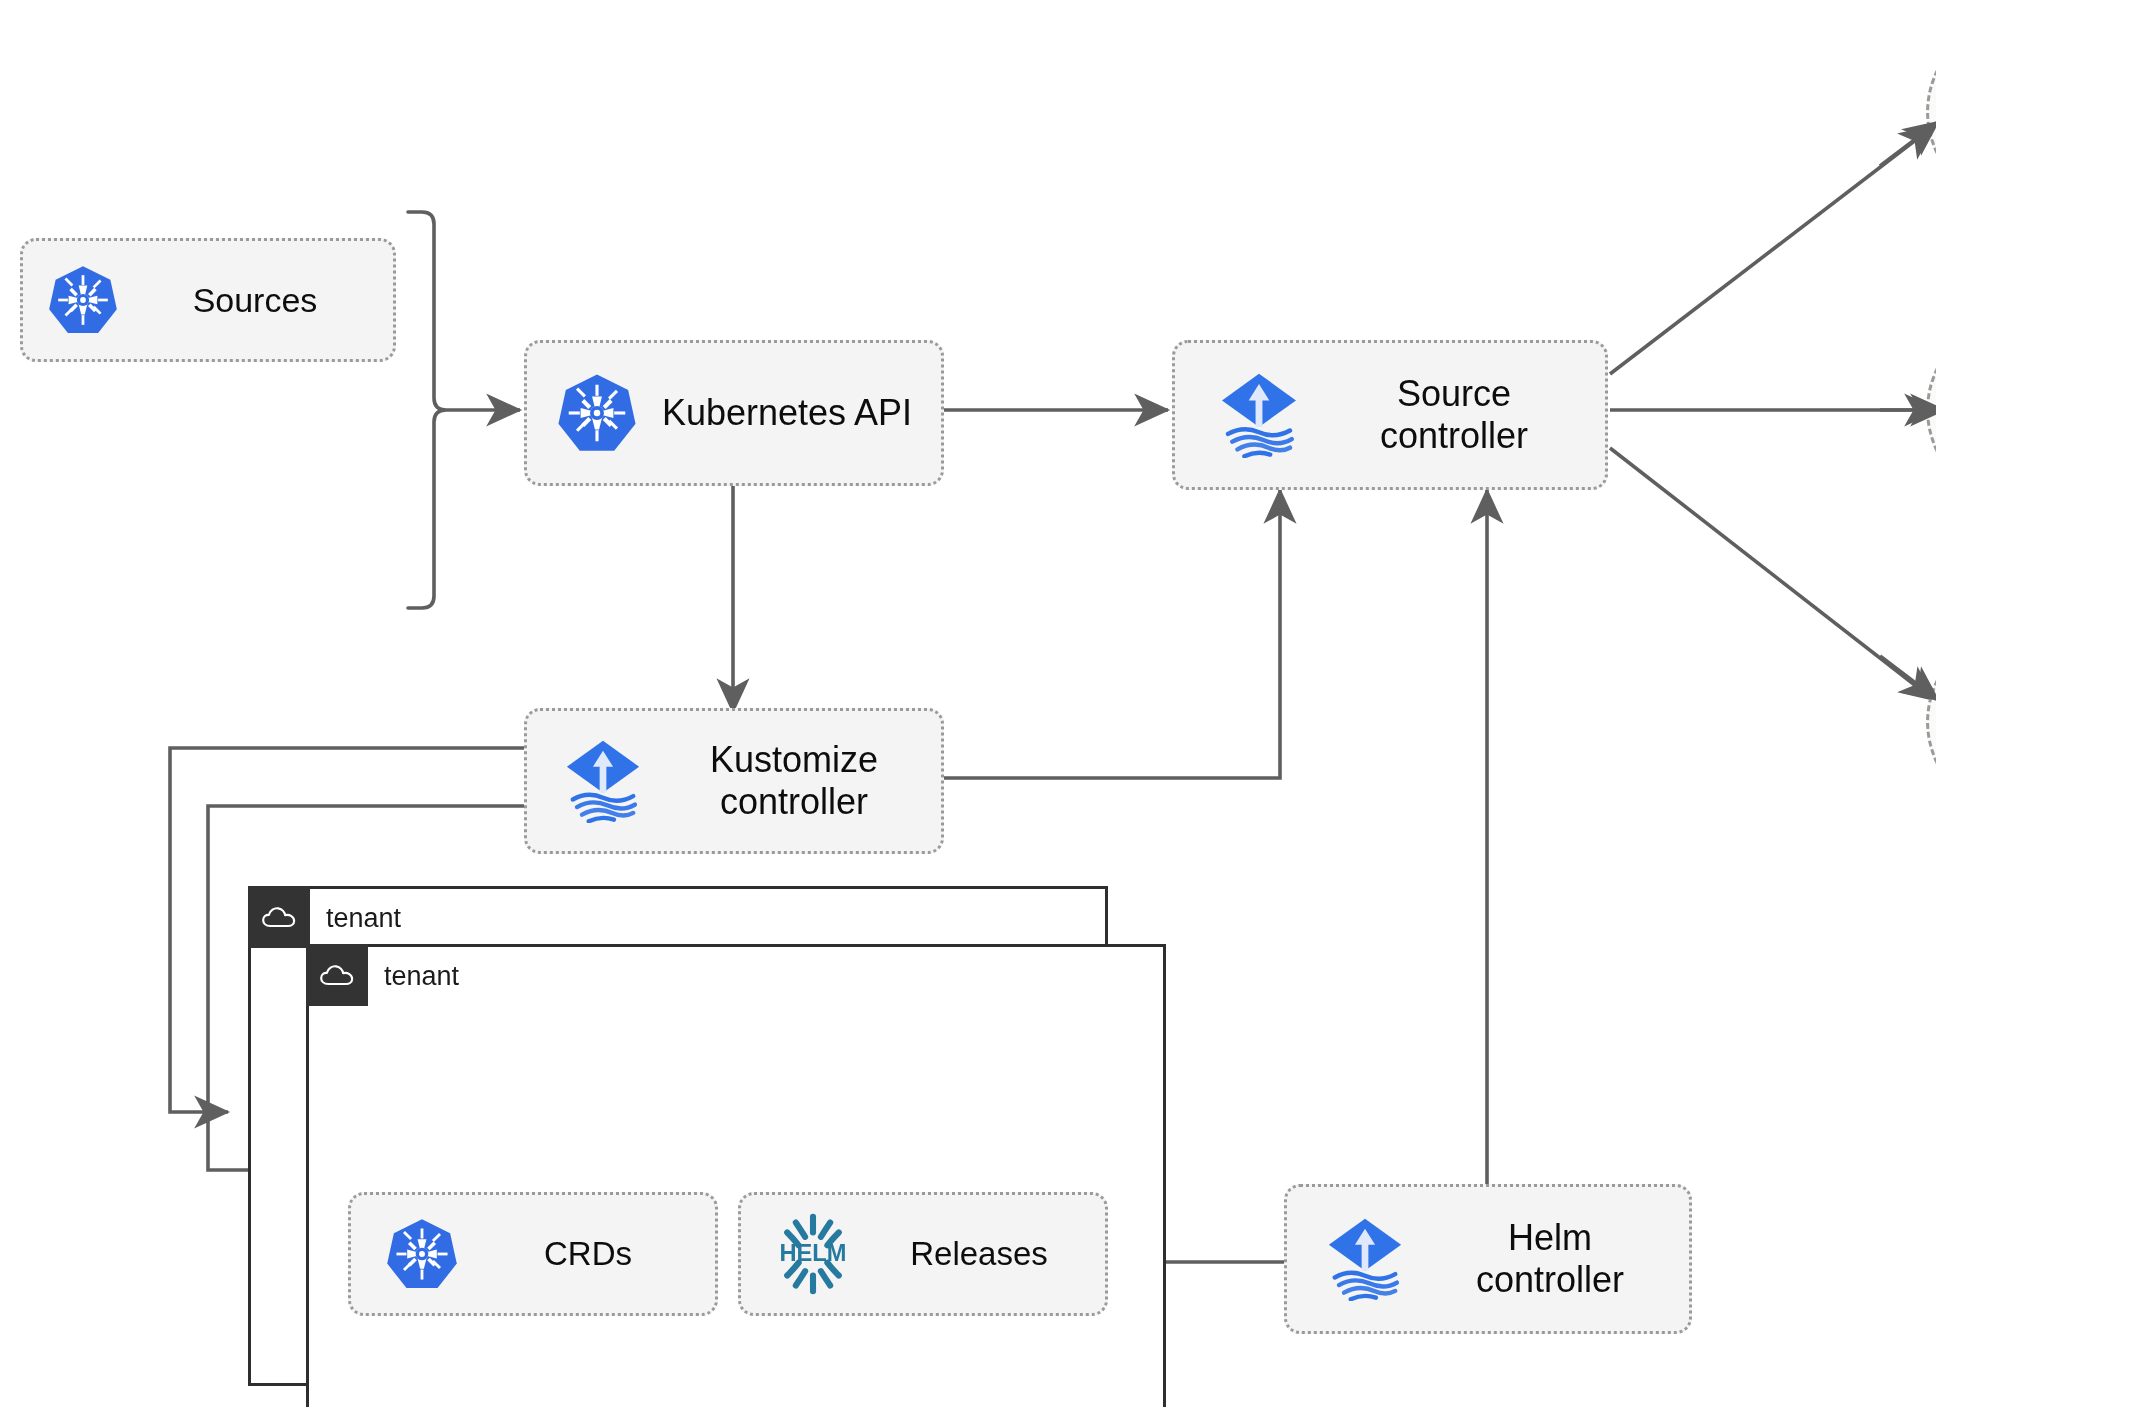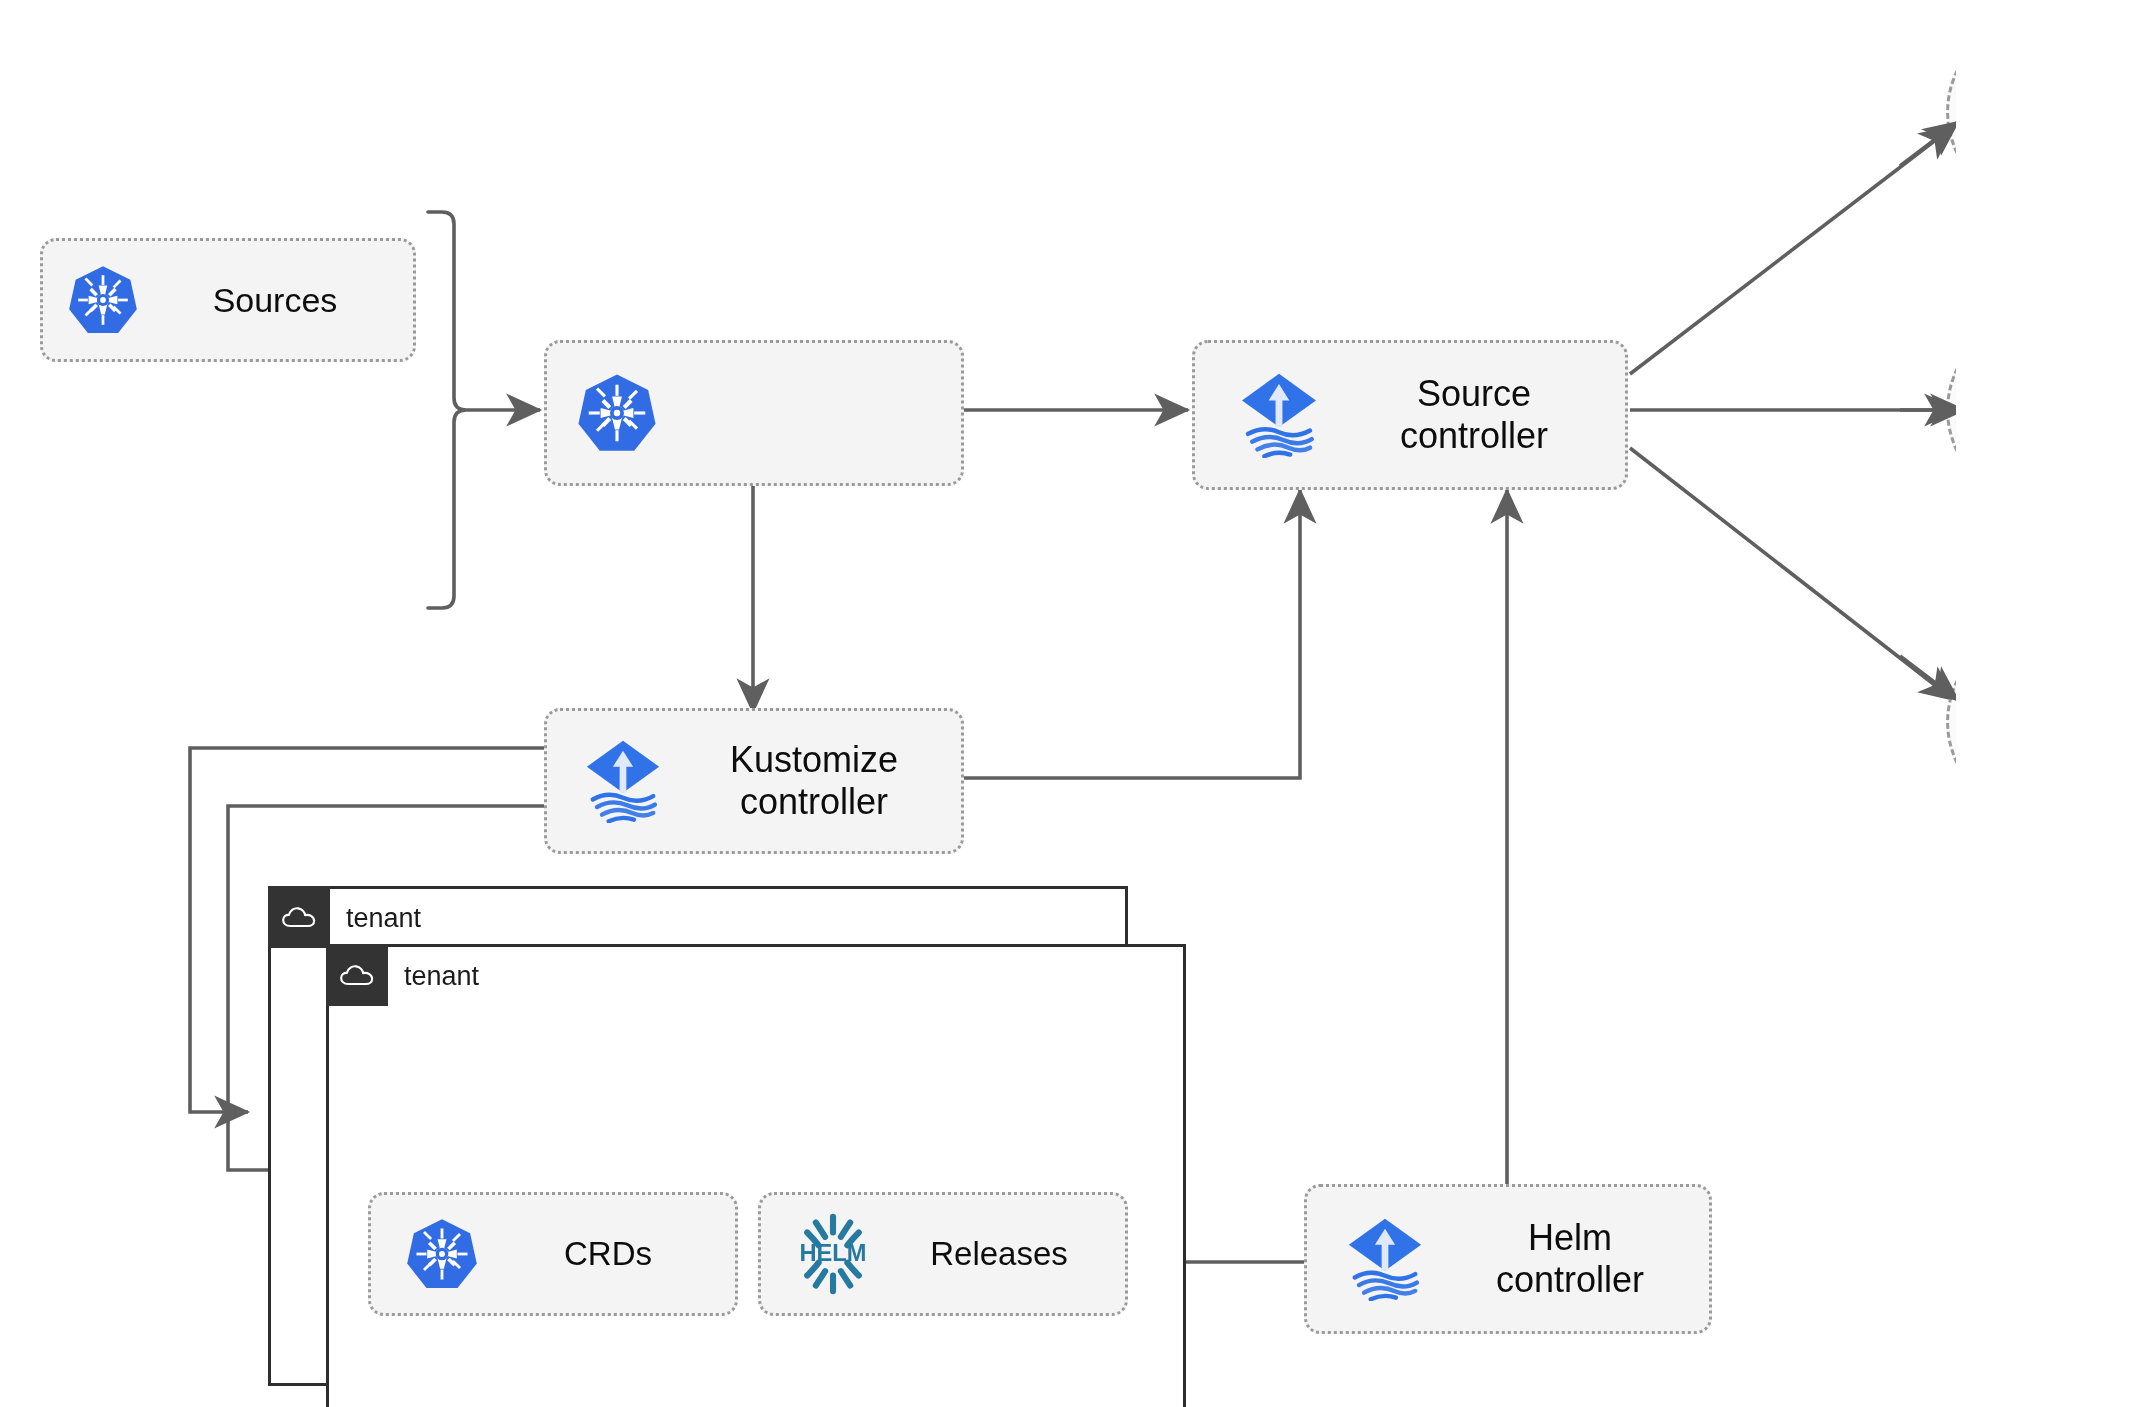--- a/index.html
+++ b/index.html
@@ -1,17 +1,17 @@
 <!DOCTYPE html>
 <html><head>
 <meta charset="utf-8">
 <style>
   html,body{margin:0;padding:0;background:#ffffff;}
   body{font-family:"Liberation Sans","DejaVu Sans",sans-serif;}
-  #stage{position:relative;width:1936px;height:1407px;background:#fff;overflow:hidden;margin-left:20px;}
+  #stage{position:relative;width:1936px;height:1407px;background:#fff;overflow:hidden;}
 
   
   .node{
     position:absolute;
     background:#f4f4f4;
     border:3px dotted #9a9a9a;
     border-radius:16px;
     display:flex;align-items:center;
     box-sizing:border-box;
     z-index:5;
@@ -216,20 +216,21 @@
     <span class="lbl" style="font-size:34px;padding-right:26px;">Sources</span>
   </div>
 
 
   <div class="node" style="left:524px;top:340px;width:420px;height:146px;">
     <span class="ico" style="width:108px;padding-left:16px;">
       <svg width="82" height="82">
           <use href="#k8s"></use>
         </svg>
     </span>
+    <span class="lbl" style="font-size:36px;padding-right:18px;">Kubernetes API</span>
   </div>
 
   <div class="node" style="left:1172px;top:340px;width:436px;height:150px;">
     <span class="ico" style="width:128px;padding-left:20px;">
       <svg width="86" height="86">
           <use href="#flux"></use>
         </svg>
     </span>
     <span class="lbl" style="font-size:36px;padding-right:20px;">Source
 controller</span>

